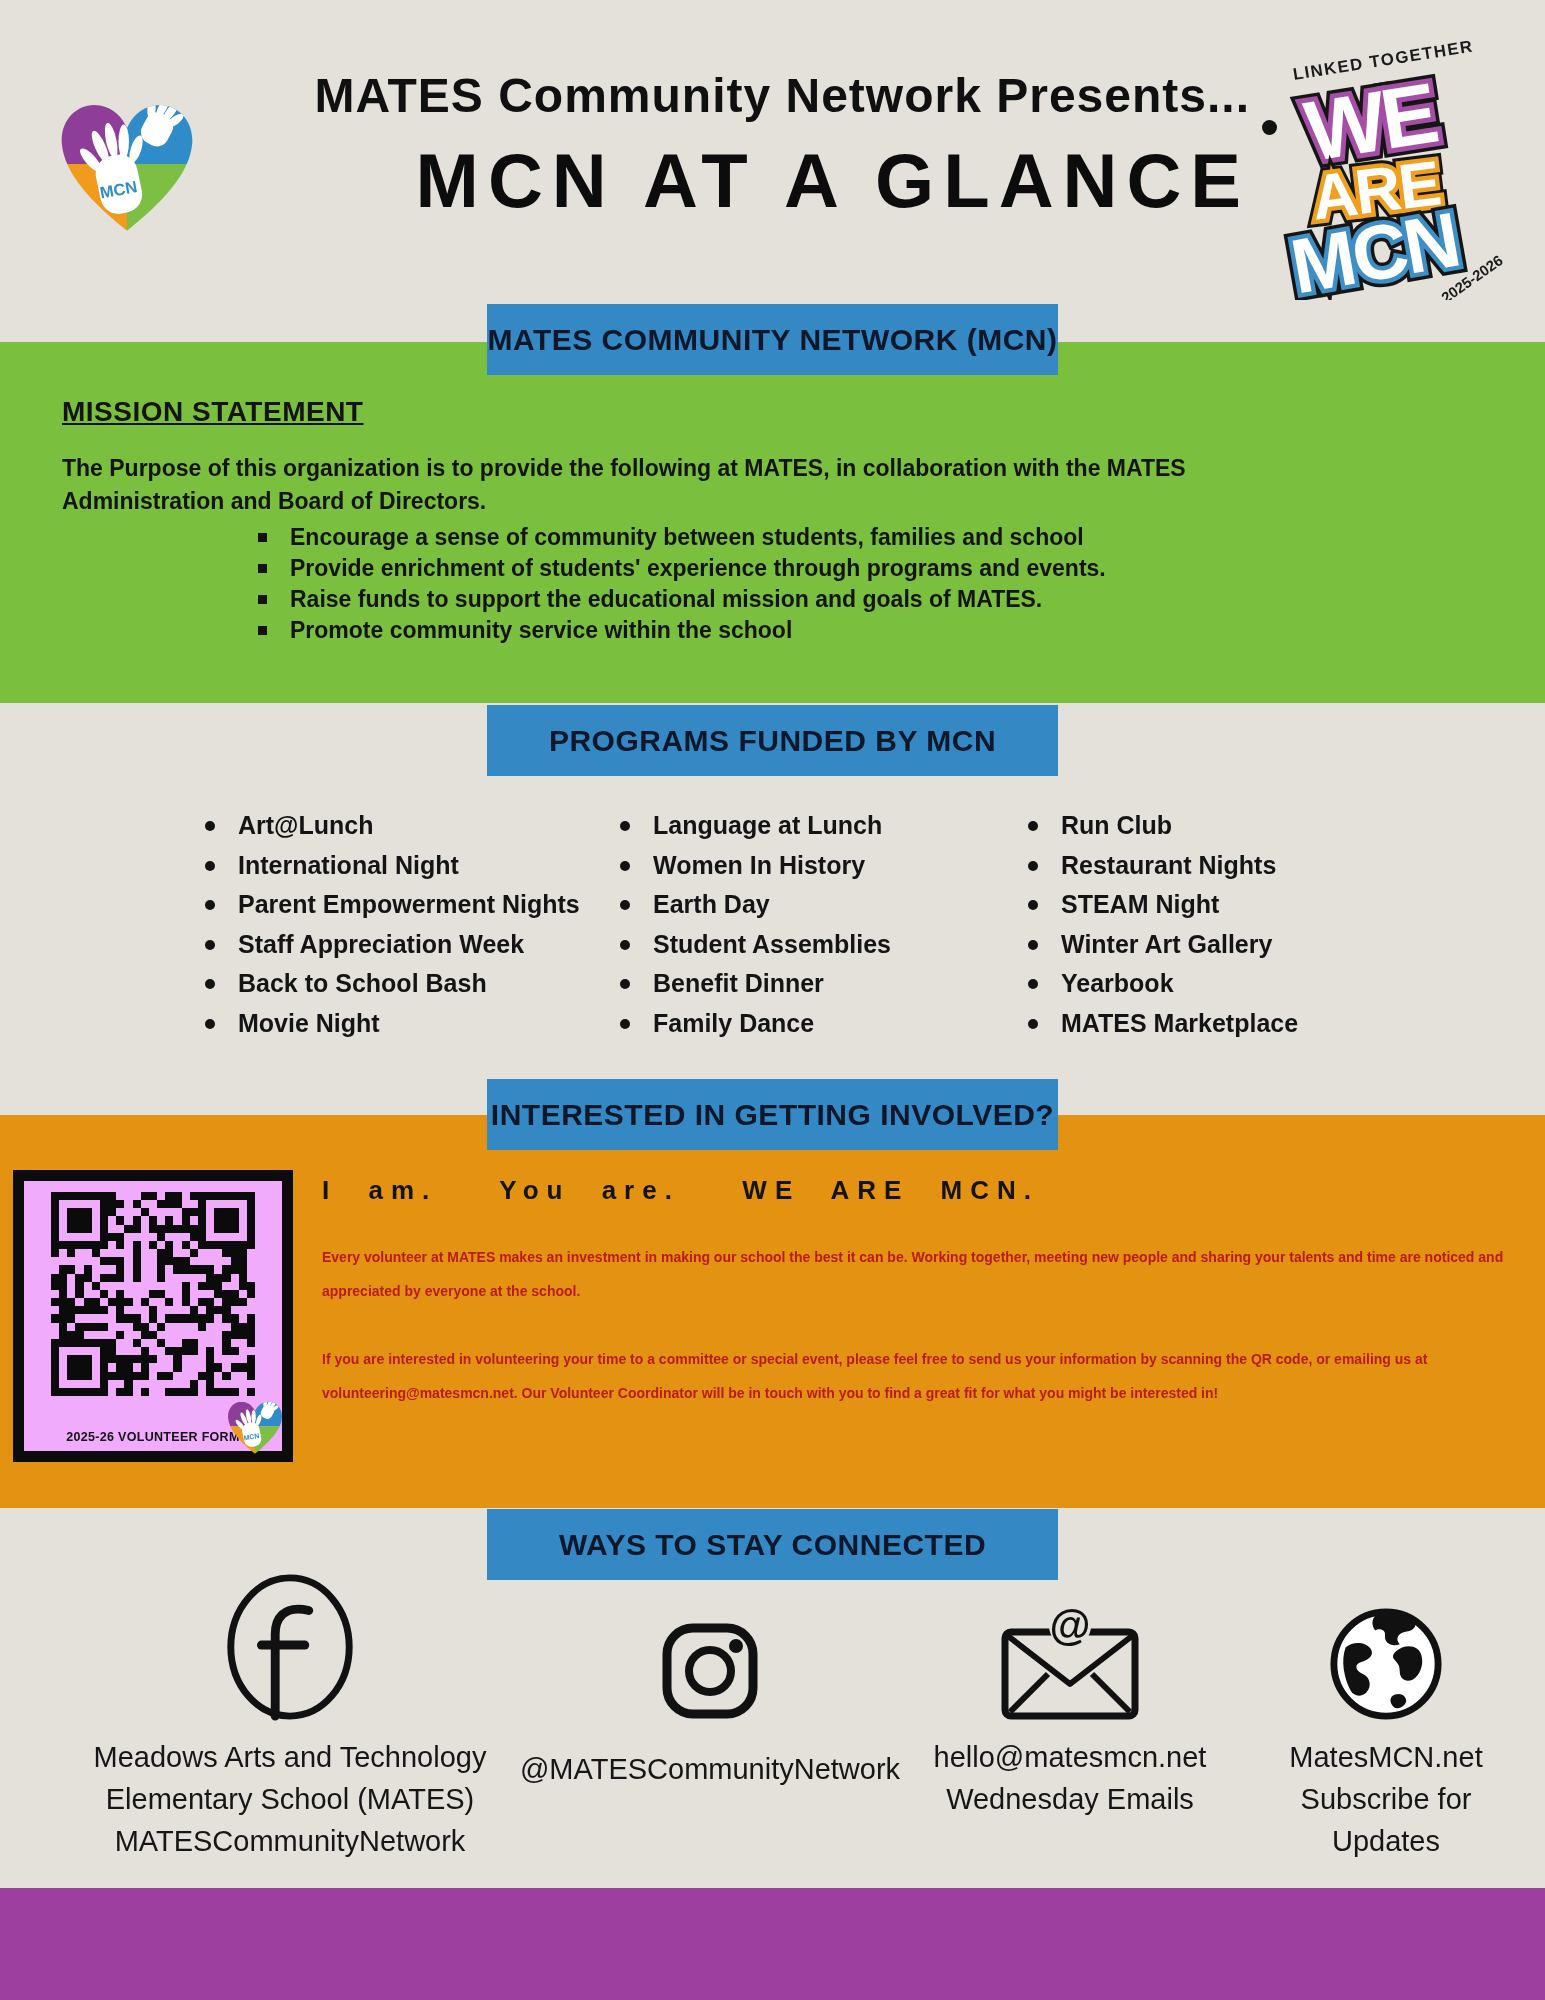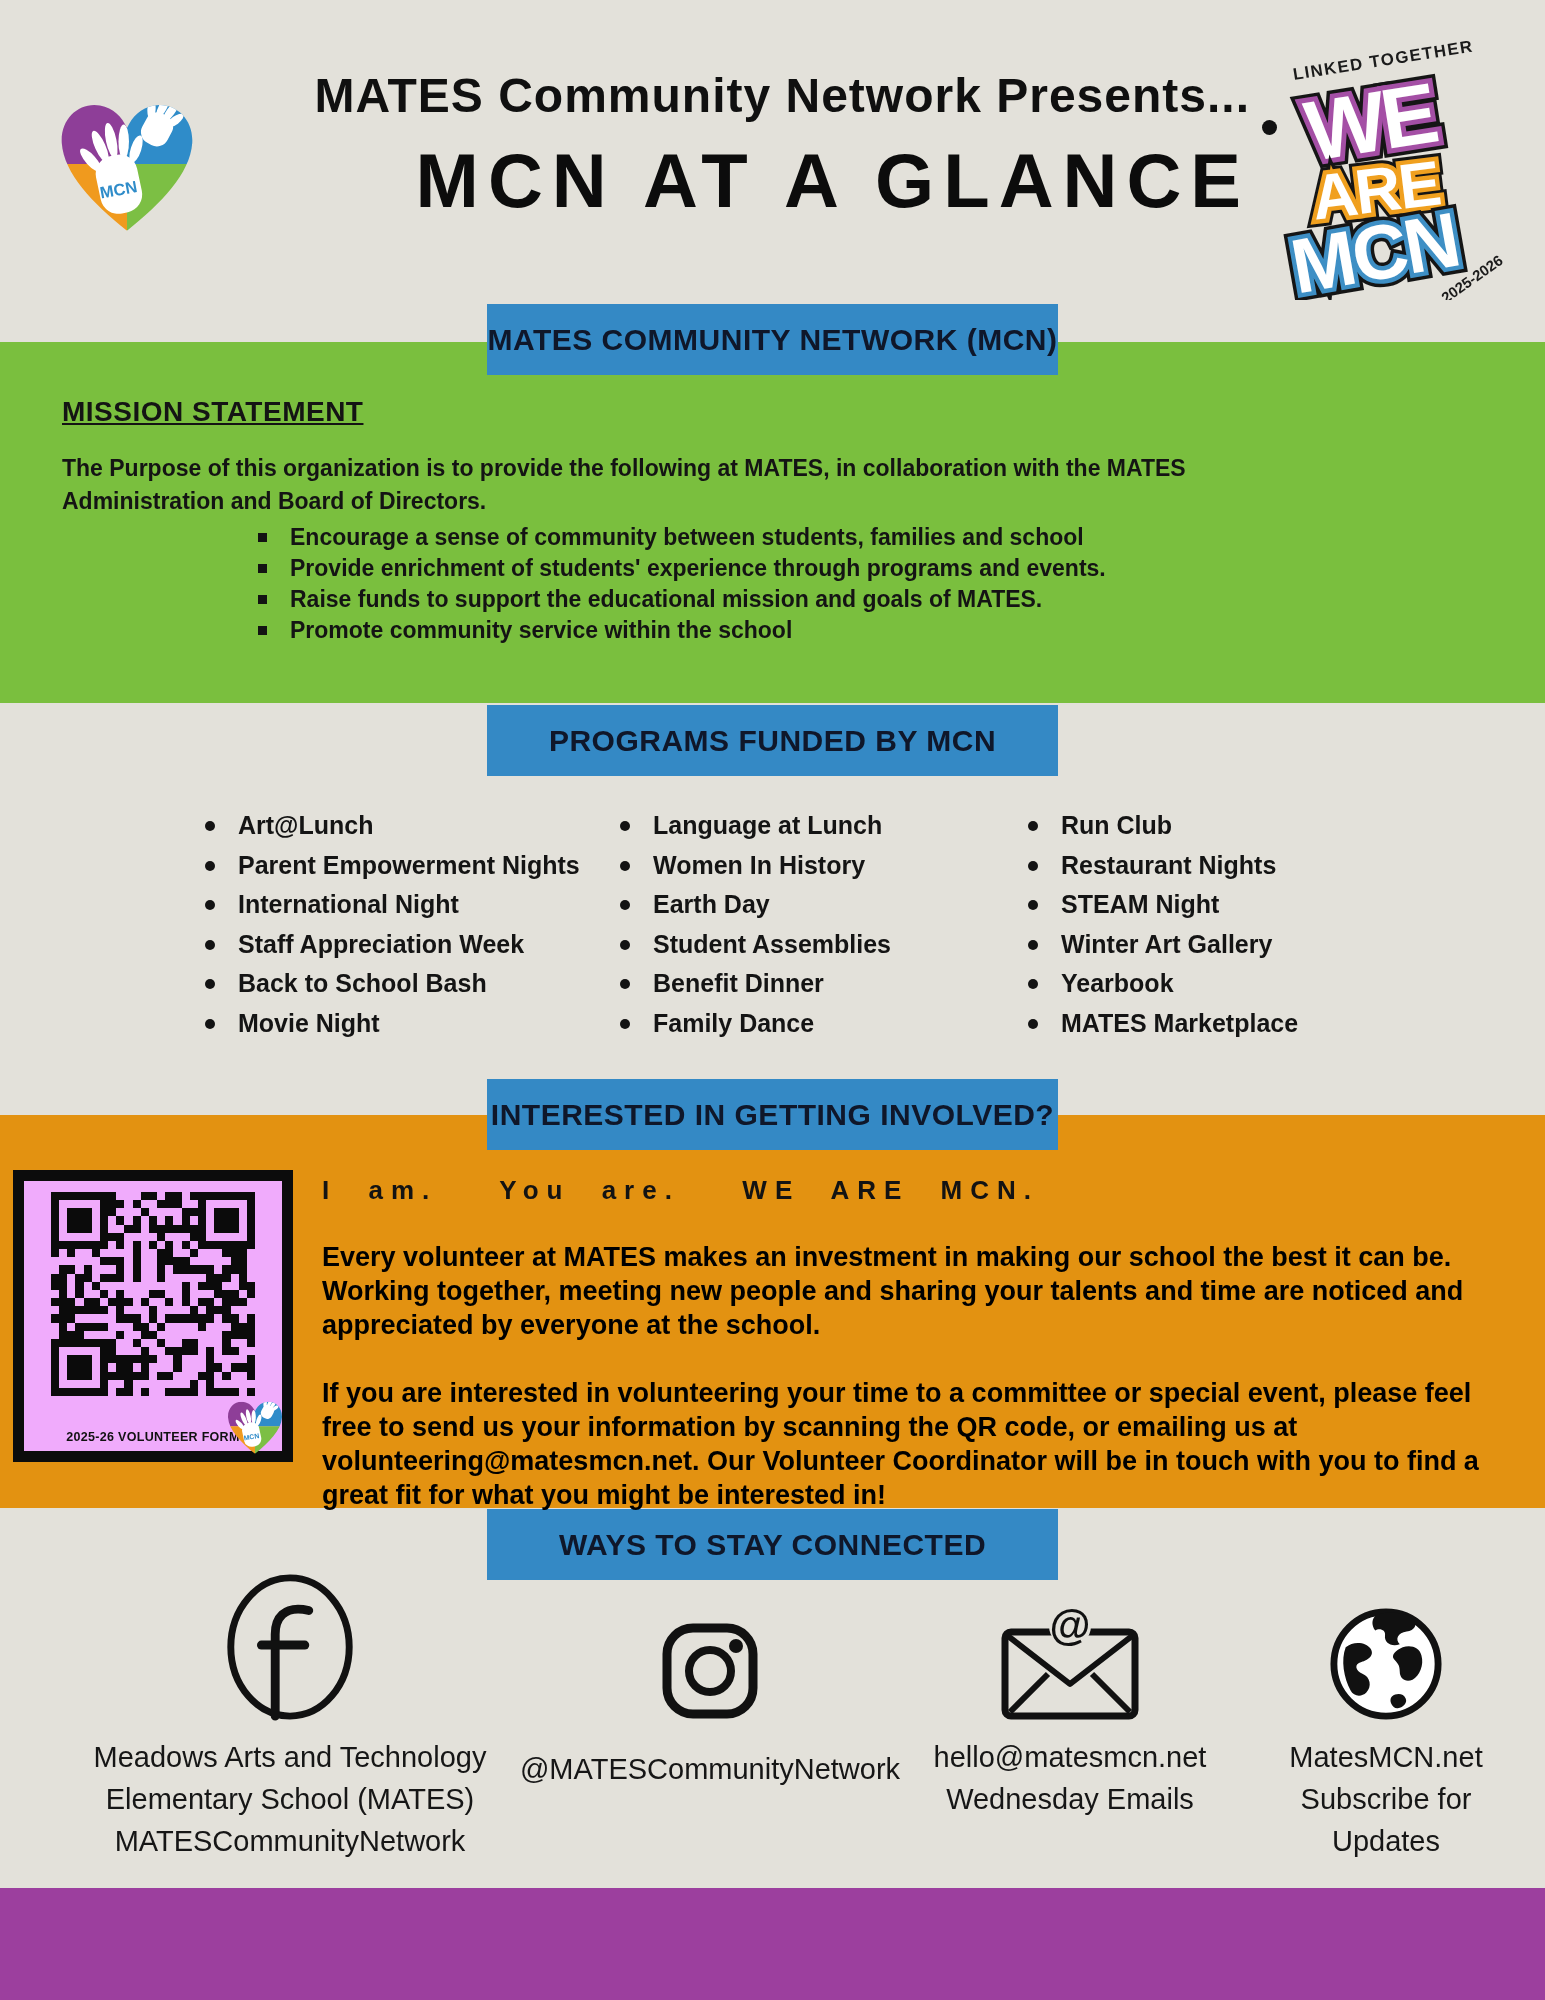--- a/index.html
+++ b/index.html
@@ -41,21 +41,21 @@
   .orange{position:absolute;top:1115px;left:0;width:1545px;height:393px;background:#E39211;}
   .qr-card{position:absolute;left:13px;top:1170px;width:280px;height:292px;background:#f0abfc;
            border:11px solid #0c0c0c;box-sizing:border-box;z-index:6;}
   .qr-card svg.qr{display:block;margin:11px auto 0;}
   .qr-label{position:absolute;bottom:7px;left:0;width:100%;text-align:center;
             font-size:12.5px;font-weight:800;letter-spacing:.3px;color:#111;}
   .qr-mini-logo{position:absolute;right:-4px;bottom:-6px;width:62px;height:64px;}
   .involved-text{position:absolute;top:1115px;left:322px;width:1190px;z-index:6;}
   .involved-headline{margin:60px 0 0 0;font-size:26px;font-weight:bold;letter-spacing:8px;
                      word-spacing:16px;white-space:pre-wrap;color:#131313;}
-  .involved-p{margin:34px 0 0 0;font-size:27px;font-weight:bold;line-height:34px;color:#000000;}
+  .involved-p{margin:34px 0 0 0;font-size:14px;font-weight:bold;line-height:34px;color:#b91c1c;}
 
   
   .channel{position:absolute;top:1590px;display:flex;flex-direction:column;align-items:center;}
   #ch1{left:60px;width:460px;} #ch2{left:480px;width:460px;gap:12px;}
   #ch3{left:900px;width:340px;} #ch4{left:1266px;width:240px;}
   .icon-box{height:132px;display:flex;align-items:flex-end;justify-content:center;margin-bottom:14px;}
   .channel p{margin:0;font-size:29px;font-weight:400;line-height:42px;text-align:center;color:#161616;}
   .channel p + p{}
 
   .bottom-bar{position:absolute;top:1888px;left:0;width:1545px;height:112px;background:#9C3F9E;}
@@ -133,22 +133,22 @@
   <ul class="mission-list">
     <li>Encourage a sense of community between students, families and school</li>
     <li>Provide enrichment of students' experience through programs and events.</li>
     <li>Raise funds to support the educational mission and goals of MATES.</li>
     <li>Promote community service within the school</li>
   </ul>
 
   <div class="banner" id="banner2">PROGRAMS FUNDED BY MCN</div>
   <ul class="programs" id="col1">
     <li>Art@Lunch</li>
+    <li>International Night</li>
     <li>Parent Empowerment Nights</li>
-    <li>International Night</li>
     <li>Staff Appreciation Week</li>
     <li>Back to School Bash</li>
     <li>Movie Night</li>
   </ul>
   <ul class="programs" id="col2">
     <li>Language at Lunch</li>
     <li>Women In History</li>
     <li>Earth Day</li>
     <li>Student Assemblies</li>
     <li>Benefit Dinner</li>

